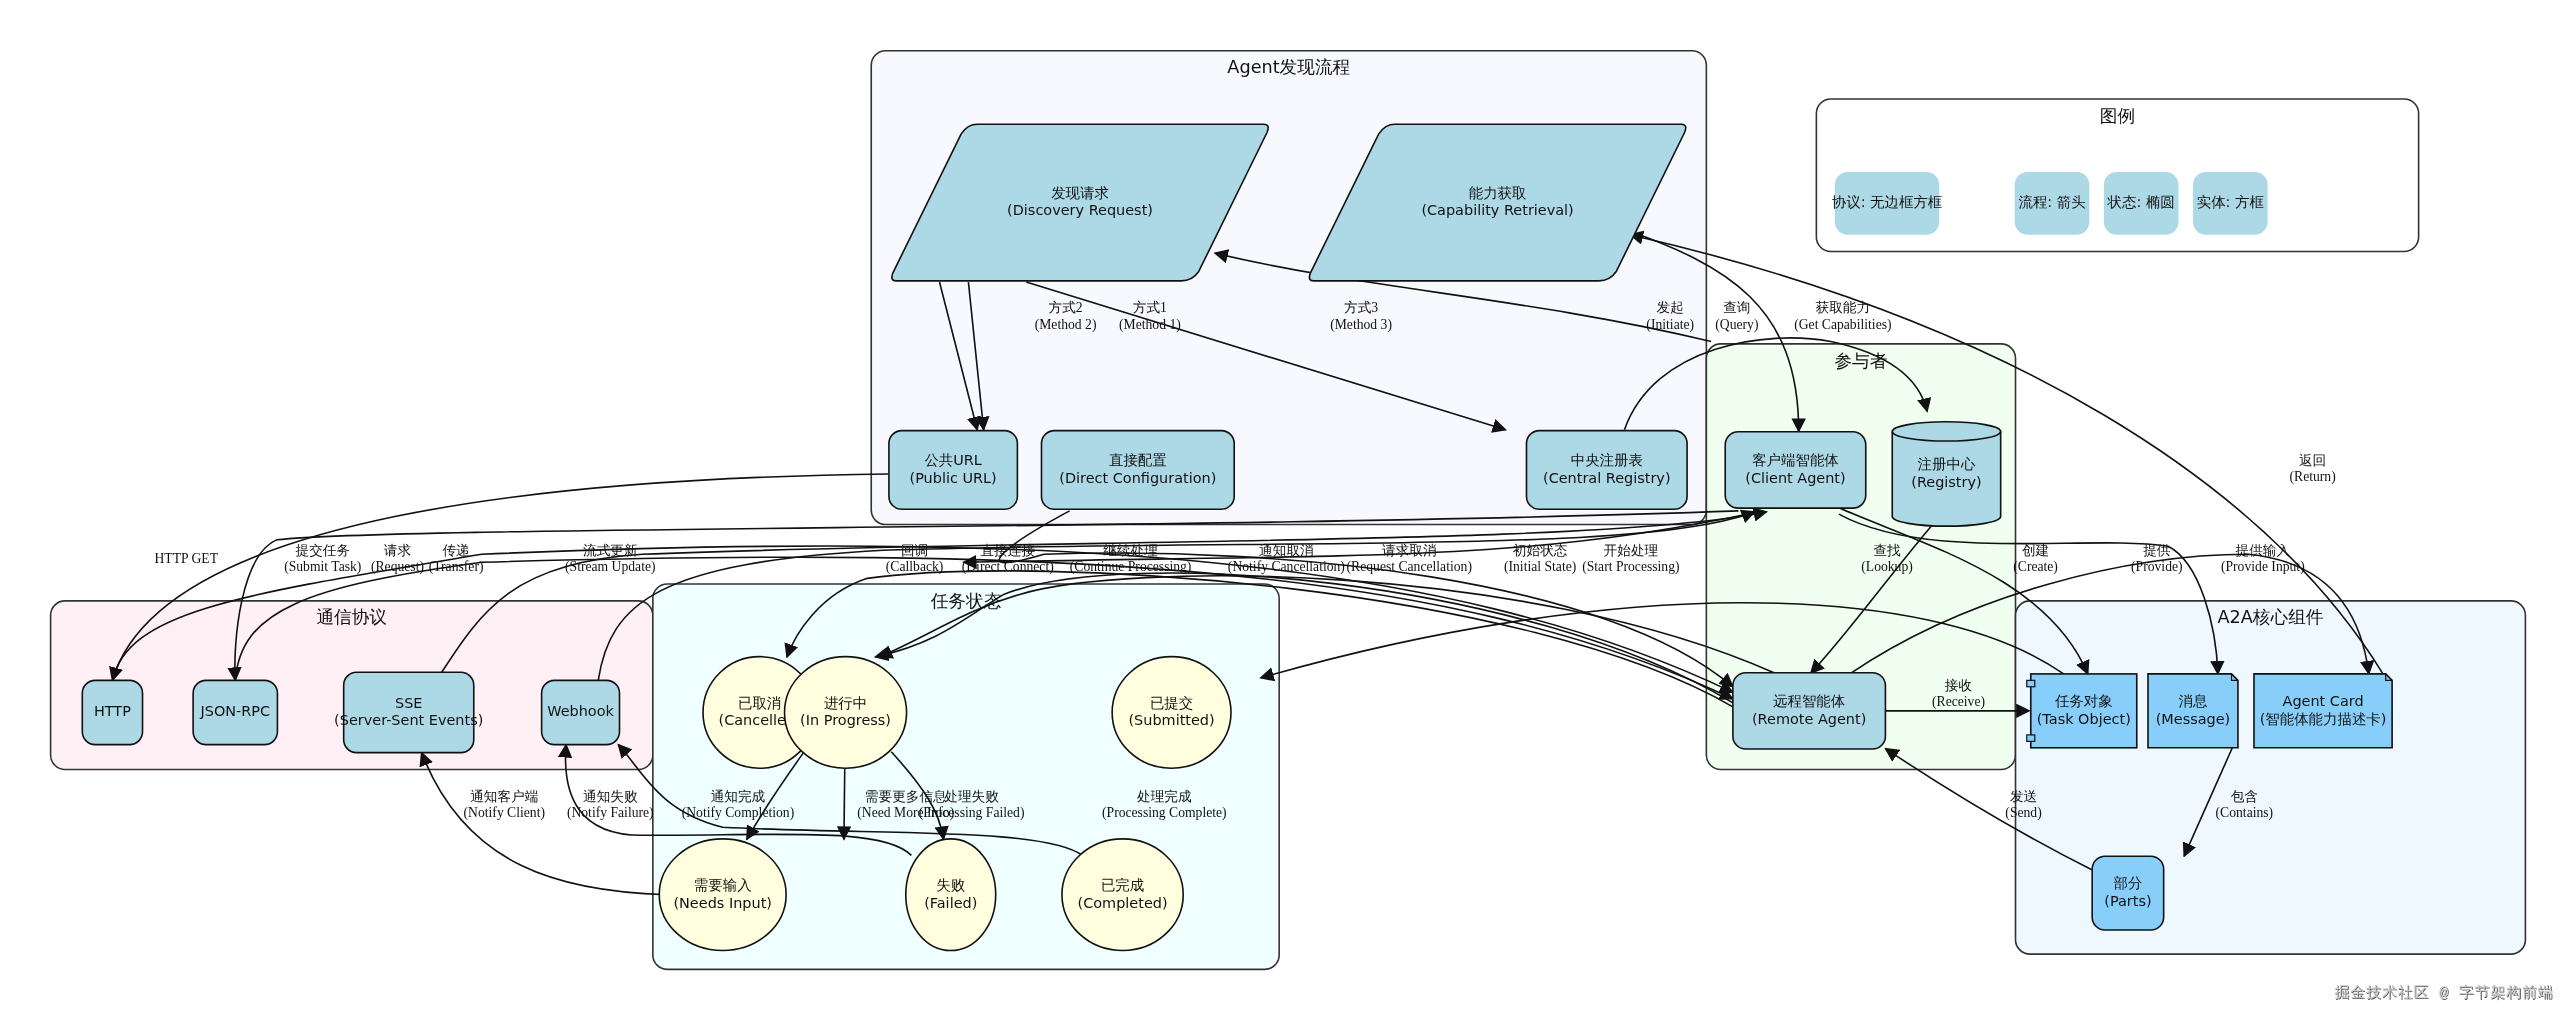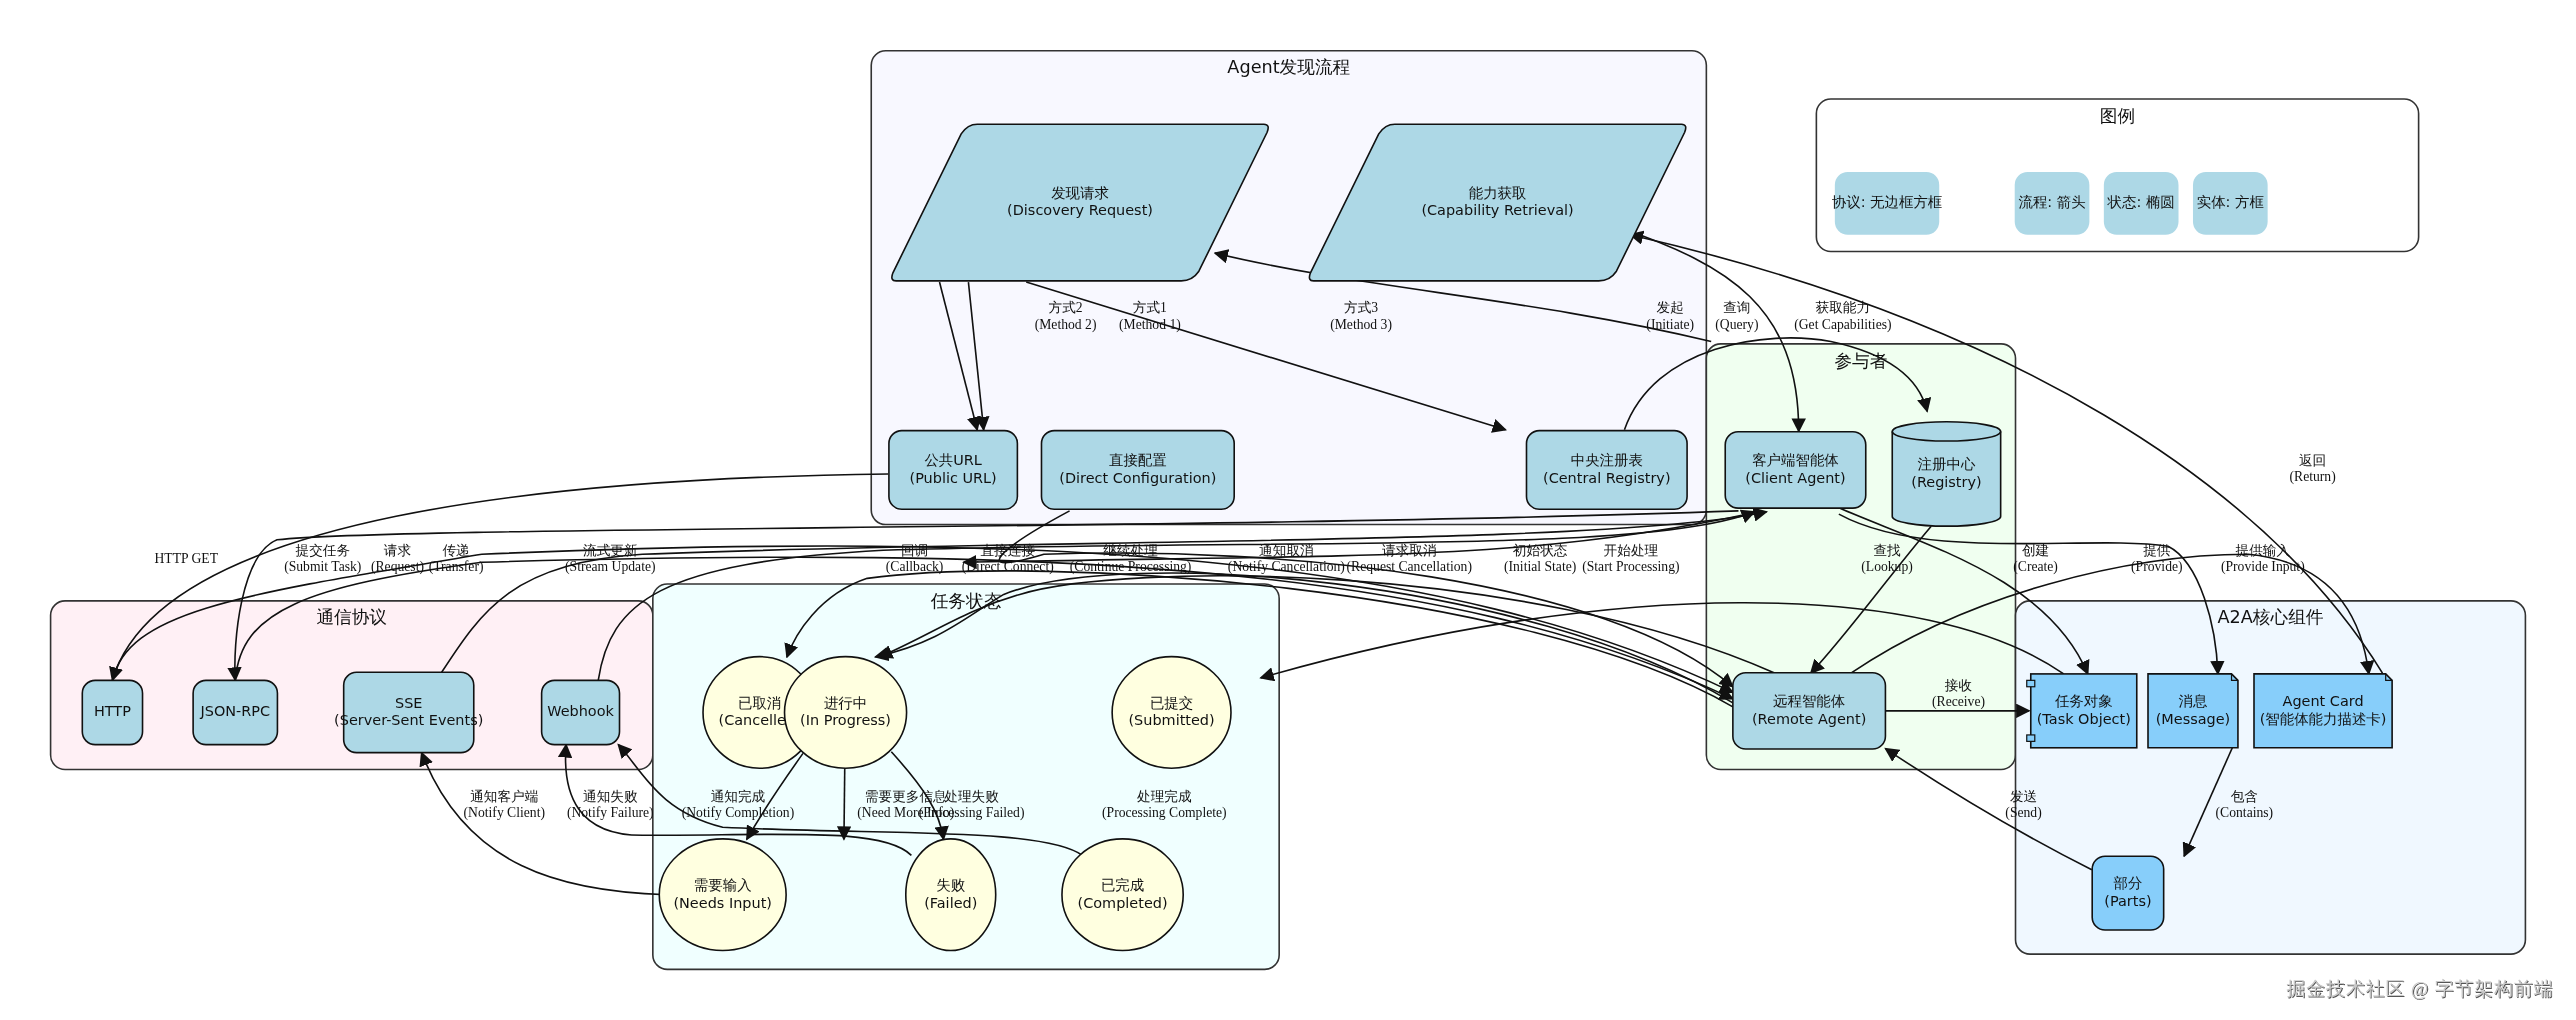--- a/index.html
+++ b/index.html
@@ -3,22 +3,22 @@
 <meta charset="utf-8">
 <style>
   html, body { margin: 0; padding: 0; background: #ffffff; }
   body { width: 2576px; height: 1021px; overflow: hidden; font-family: "DejaVu Sans", sans-serif; }
   #canvas { position: absolute; left: 0; top: 0; }
   .cluster-label { font-family: "DejaVu Sans", sans-serif; font-size: 22px; fill: #111; }
   .node-text { font-family: "DejaVu Sans", sans-serif; font-size: 18px; fill: #111; }
   .edge-text { font-family: "Liberation Serif", "DejaVu Serif", serif; font-size: 17px; fill: #111; }
   .legend-text { font-family: "DejaVu Sans", sans-serif; font-size: 18px; fill: #111; }
   .edge-path { fill: none; stroke: #111; stroke-width: 2; }
-  .watermark { position: absolute; right: 22.5px; bottom: 17.7px; font-family: Liberation Serif, serif;
-    font-size: 19px; color: #c8c8c8; text-shadow: 0.8px 0.8px 0 #555, -0.8px -0.8px 0 #fff; letter-spacing: 0.8px; }
+  .watermark { position: absolute; right: 22.5px; bottom: 17.7px; font-family: Liberation Mono, monospace;
+    font-size: 15px; color: #c8c8c8; text-shadow: 0.8px 0.8px 0 #555, -0.8px -0.8px 0 #fff; letter-spacing: 0.8px; }
 </style>
 </head>
 <body>
 
 <svg id="canvas" width="2576" height="1021" viewBox="0 0 3208 1271" xmlns="http://www.w3.org/2000/svg">
   <defs>
     <marker id="arrow" viewBox="0 0 10 10" refX="9" refY="5" markerWidth="9" markerHeight="9" orient="auto-start-reverse">
       <path d="M0,0 L10,5 L0,10 z" fill="#111"></path>
     </marker>
   </defs>

